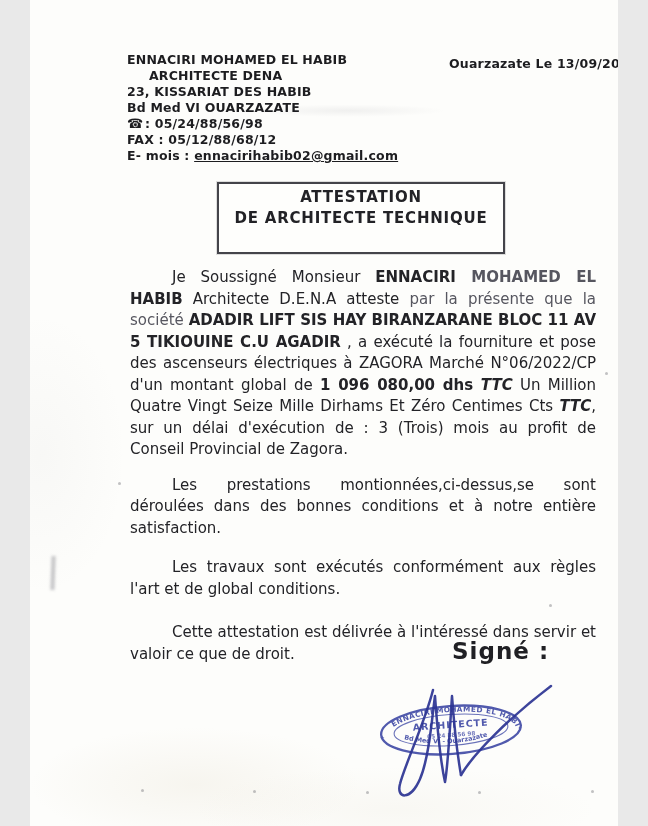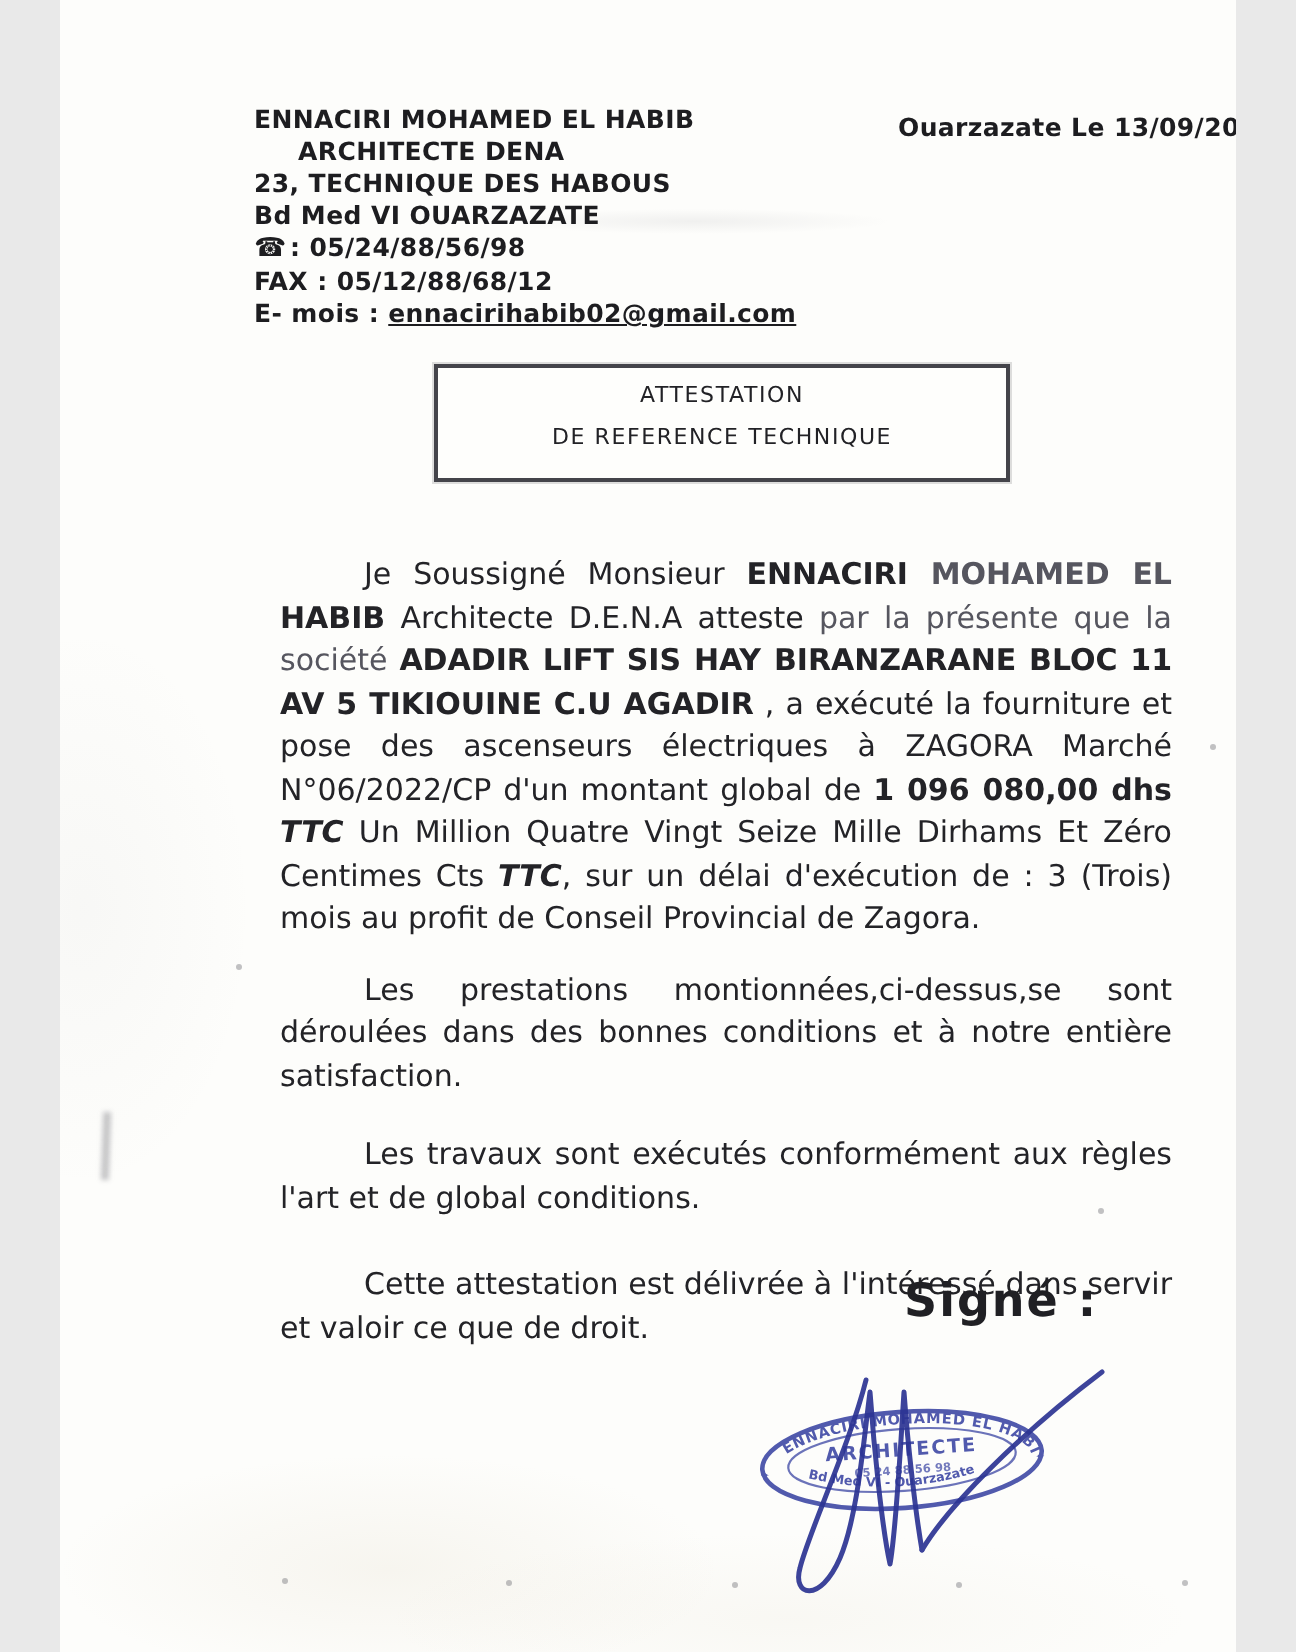--- a/index.html
+++ b/index.html
@@ -29,33 +29,33 @@
   .dateline{
     position:absolute;left:419px;top:56px;
     font-size:12.5px;font-weight:bold;letter-spacing:.2px;color:#1d1d20;
     white-space:nowrap;
   }
   
   .title-box{
     position:absolute;left:187px;top:182px;width:284px;
     border:2px solid #44444a;
     box-shadow:0 0 0 1px rgba(80,80,85,.18);
-    padding:3px 0 10px 0;
+    padding:3px 0 23px 0;
     text-align:center;
-    font-size:11px;font-weight:normal;line-height:21px;
+    font-size:15px;font-weight:bold;line-height:21px;
     letter-spacing:.8px;color:#222226;
     background:rgba(255,255,255,.4);
   }
   
   .body-text{
     position:absolute;left:96px;top:263px;width:474px;
     font-size:15px;line-height:21.5px;
     text-align:justify;color:#232327;
   }
-  .body-text p{margin:14px;text-indent:42px;}
+  .body-text p{margin:4px;text-indent:42px;}
   .p2{margin-top:14px !important;}
   .p3{margin-top:18px !important;}
   .p4{margin-top:22px !important;}
   .b{font-weight:bold;}
   .faded{color:#56565f;}
   .bi{font-weight:bold;font-style:italic;}
   
   .signe{
     position:absolute;left:388px;top:638px;
     font-size:23px;font-weight:bold;letter-spacing:1px;color:#202024;margin-left:34px;
@@ -70,36 +70,36 @@
          background:rgba(95,95,102,.38);}
 </style>
 </head>
 <body>
 
 <div class="page">
 
   <div class="letterhead">
     <div>ENNACIRI MOHAMED EL HABIB</div>
     <div class="lh-indent">ARCHITECTE DENA</div>
-    <div>23, TECHNIQUE DES HABOUS</div>
+    <div>23, KISSARIAT DES HABIB</div>
     <div>Bd Med VI OUARZAZATE</div>
     <div>
       <span class="phone-glyph">☎</span><span>: 05/24/88/56/98</span>
     </div>
     <div>FAX : 05/12/88/68/12</div>
     <div>
       <span>E- mois : </span><span class="email">ennacirihabib02@gmail.com</span>
     </div>
   </div>
 
   <div class="dateline">Ouarzazate Le 13/09/2023</div>
 
   <div class="title-box">
     <div>ATTESTATION</div>
-    <div>DE REFERENCE TECHNIQUE</div>
+    <div>DE ARCHITECTE TECHNIQUE</div>
   </div>
 
   <div class="body-text">
     <p class="p1"><span>Je Soussigné Monsieur </span><span class="b">ENNACIRI </span><span class="b faded">MOHAMED EL </span><span class="b">HABIB</span><span> Architecte D.E.N.A atteste </span><span class="faded">par la présente que la société </span><span class="b">ADADIR LIFT SIS HAY BIRANZARANE BLOC 11 AV 5 TIKIOUINE C.U AGADIR</span><span> , a exécuté la fourniture et pose des ascenseurs électriques à ZAGORA Marché N°06/2022/CP d'un montant global de </span><span class="b">1 096 080,00 dhs </span><span class="bi">TTC</span><span> Un Million Quatre Vingt Seize Mille Dirhams Et Zéro Centimes Cts </span><span class="bi">TTC</span><span>, sur un délai d'exécution de : 3 (Trois) mois au profit de Conseil Provincial de Zagora.</span></p>
     <p class="p2">Les prestations montionnées,ci-dessus,se sont déroulées dans des bonnes conditions et à notre entière satisfaction.</p>
     <p class="p3">Les travaux sont exécutés conformément aux règles  l'art et de global conditions.</p>
     <p class="p4">Cette attestation est délivrée à l'intéressé dans servir et valoir ce que de droit.</p>
   </div>
 
   <div class="signe">Signé :</div>

